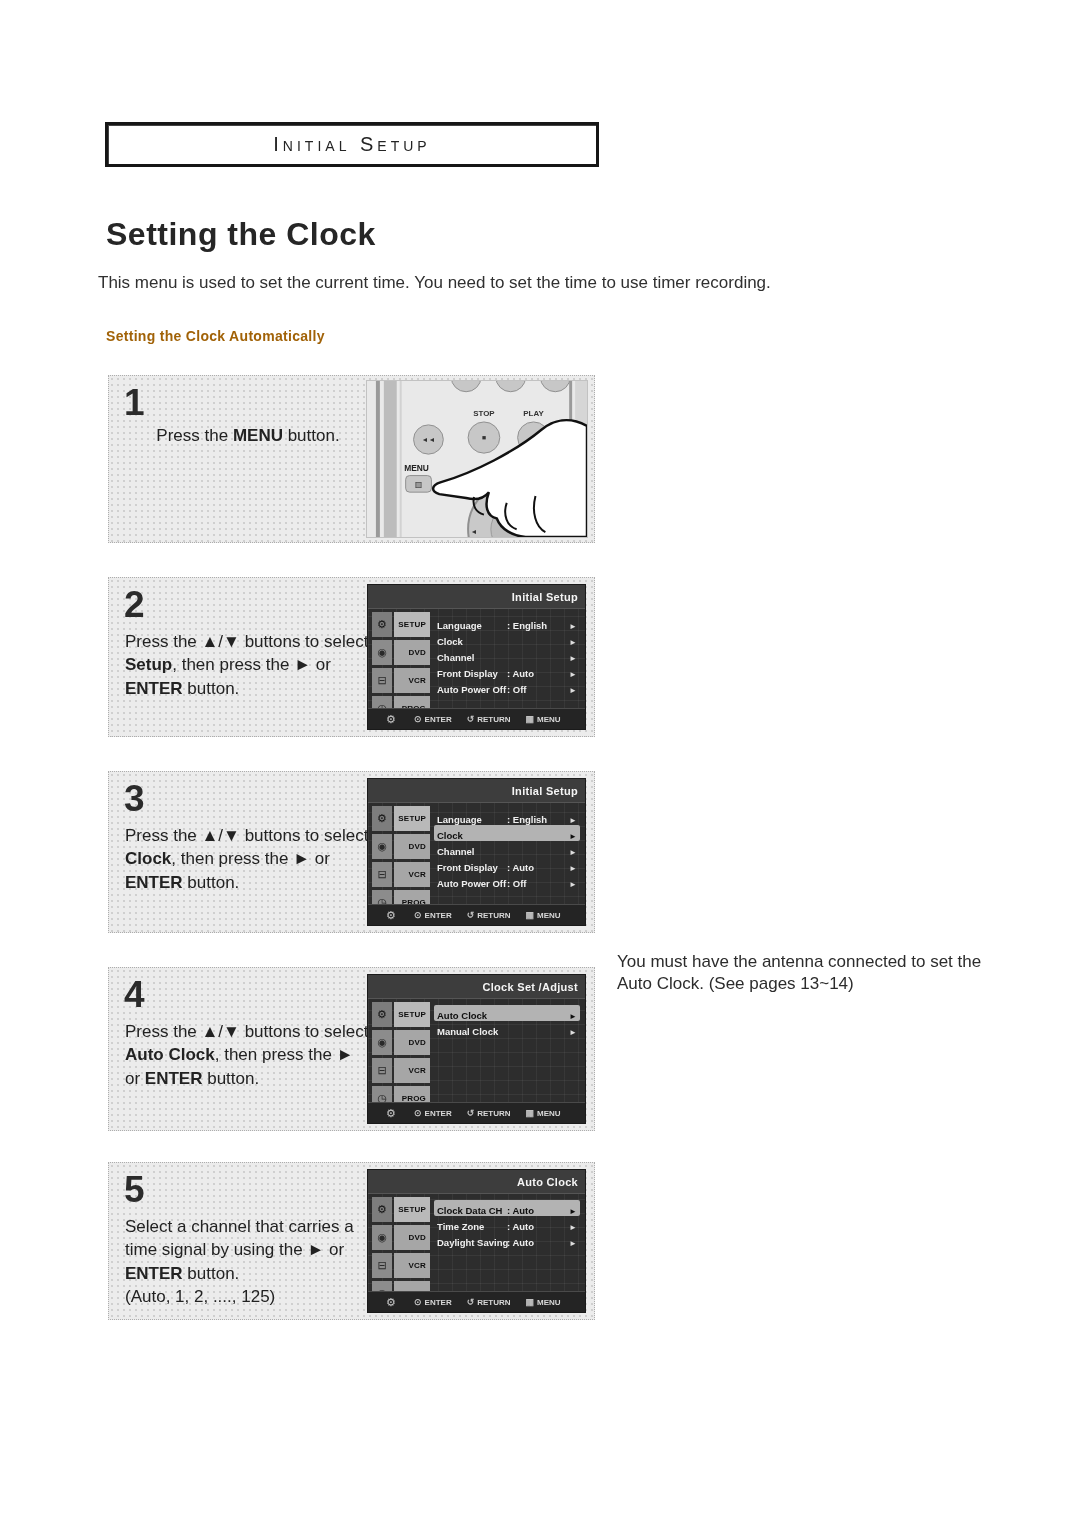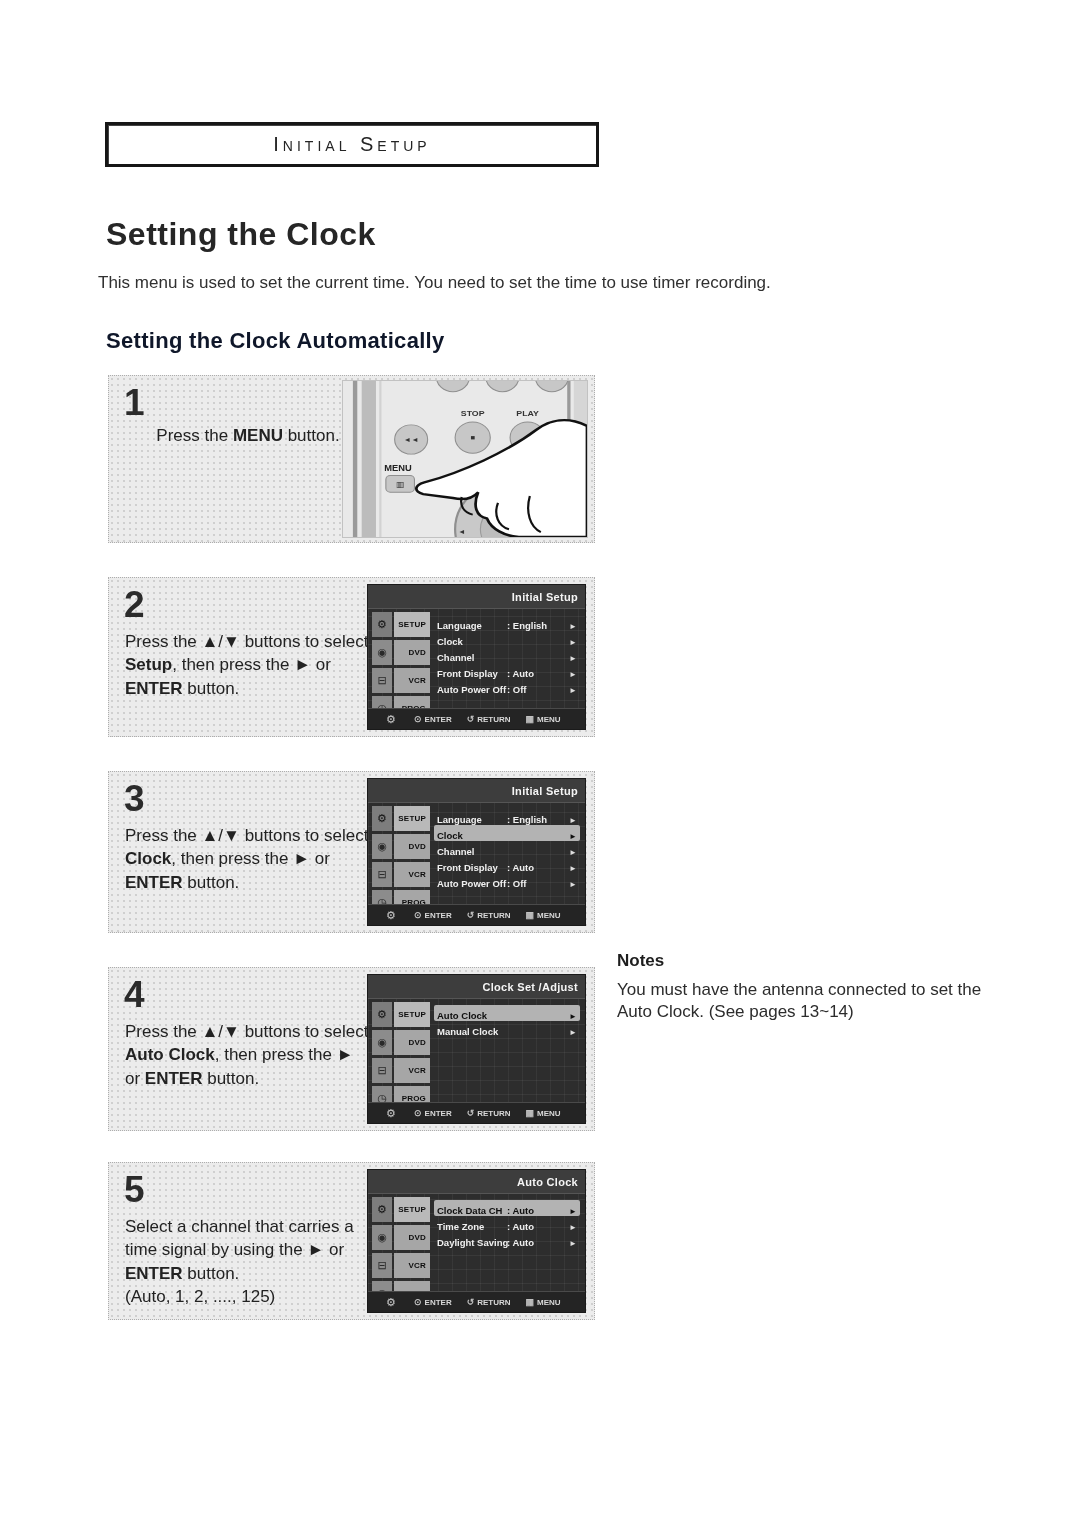--- a/index.html
+++ b/index.html
@@ -7,21 +7,21 @@
   body { font-family:"Liberation Sans", sans-serif; color:#1f1f1f; }
   .page { position:relative; width:1080px; height:1520px; background:#fff; overflow:hidden; }
 
   
   .kicker-box { position:absolute; left:105px; top:122px; width:494px; height:45px;
     border:3px solid #161616; box-shadow:1px 1px 0 #444 inset; display:flex; align-items:center; justify-content:center; }
   .kicker { font-variant:small-caps; font-size:20px; letter-spacing:4px; color:#242424; }
 
   .doc-title { position:absolute; left:106px; top:216px; font-size:32px; font-weight:bold; color:#262626; letter-spacing:.5px; }
   .doc-intro { position:absolute; left:98px; top:273px; width:720px; font-size:17px; color:#303030; }
-  .section-title { position:absolute; left:106px; top:328px; font-size:22px; font-weight:bold; color:#0f172a; letter-spacing:.3px; }
+  .section-title { position:absolute; left:106px; top:328px; font-size:14px; font-weight:bold; color:#a16207; letter-spacing:.3px; }
 
   
   .step { position:absolute; left:108px; width:487px;
     background-color:#ececec;
     background-image: radial-gradient(circle, #cfcfcf 0.7px, rgba(0,0,0,0) 0.9px);
     background-size:6px 6px;
     border:1px dotted #adadad; }
   .step-num { position:absolute; left:15px; top:6px; font-size:37px; font-weight:bold; color:#2b2b2b; }
   .step-text { position:absolute; left:16px; top:52px; width:246px; font-size:17px; line-height:1.38; color:#222; }
 
@@ -46,21 +46,21 @@
   .osd-row .r-value { flex:1; white-space:nowrap; }
   .osd-row .r-arrow { width:12px; text-align:right; font-size:8px; color:#dedede; }
   .osd-row.hl { background:#b3b3b3; color:#0e0e0e; border-radius:2px; }
   .osd-row.hl .r-arrow { color:#0e0e0e; }
   .osd-foot { position:absolute; left:0; right:0; bottom:0; height:21px; background:#242424; border-top:1px solid #4a4a4a; display:flex; align-items:center; }
   .osd-foot .corner { width:46px; text-align:center; color:#c9c9c9; font-size:11px; }
   .foot-item { display:flex; align-items:center; gap:3px; margin-right:15px; color:#d8d8d8; font-size:8px; font-weight:bold; }
   .foot-item .f-icon { font-size:9px; color:#c0c0c0; }
 
   
-  .remote-wrap { position:absolute; right:6px; top:4px; bottom:4px; width:246px; border:1px solid #c2c2c2; }
+  .remote-wrap { position:absolute; right:6px; top:4px; bottom:4px; width:222px; border:1px solid #c2c2c2; }
 
   
   .notes { position:absolute; left:617px; top:951px; width:390px; }
   .notes h3 { font-size:17px; font-weight:bold; color:#1e1e1e; margin-bottom:8px; }
   .notes p { font-size:17px; color:#2c2c2c; line-height:1.3; margin-bottom:6px; }
 
   .page-footer { position:absolute; left:0; top:1407px; width:100%; text-align:center; font-size:17px; color:#2a2a2a; }
 </style>
 </head>
 <body>
@@ -371,18 +371,17 @@
           </span>
           <span class="foot-item">
             <span class="f-icon">▦</span>
             <span>MENU</span>
           </span>
         </div>
       </div>
   </div>
 
   <div class="notes">
-    <h3>Notes</h3>
     <p>You must have the antenna connected to set the Auto Clock. (See pages 13~14)</p>
   </div>
 
 
 </div>
 
 </body></html>

